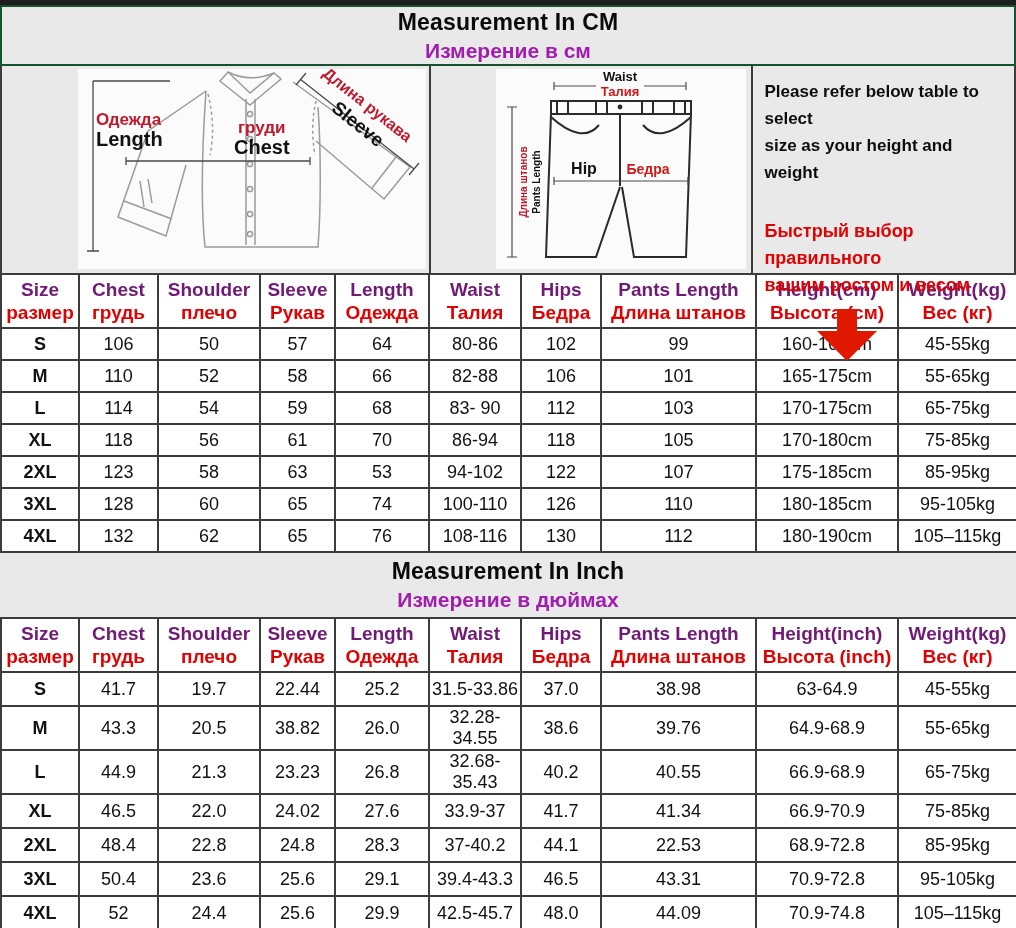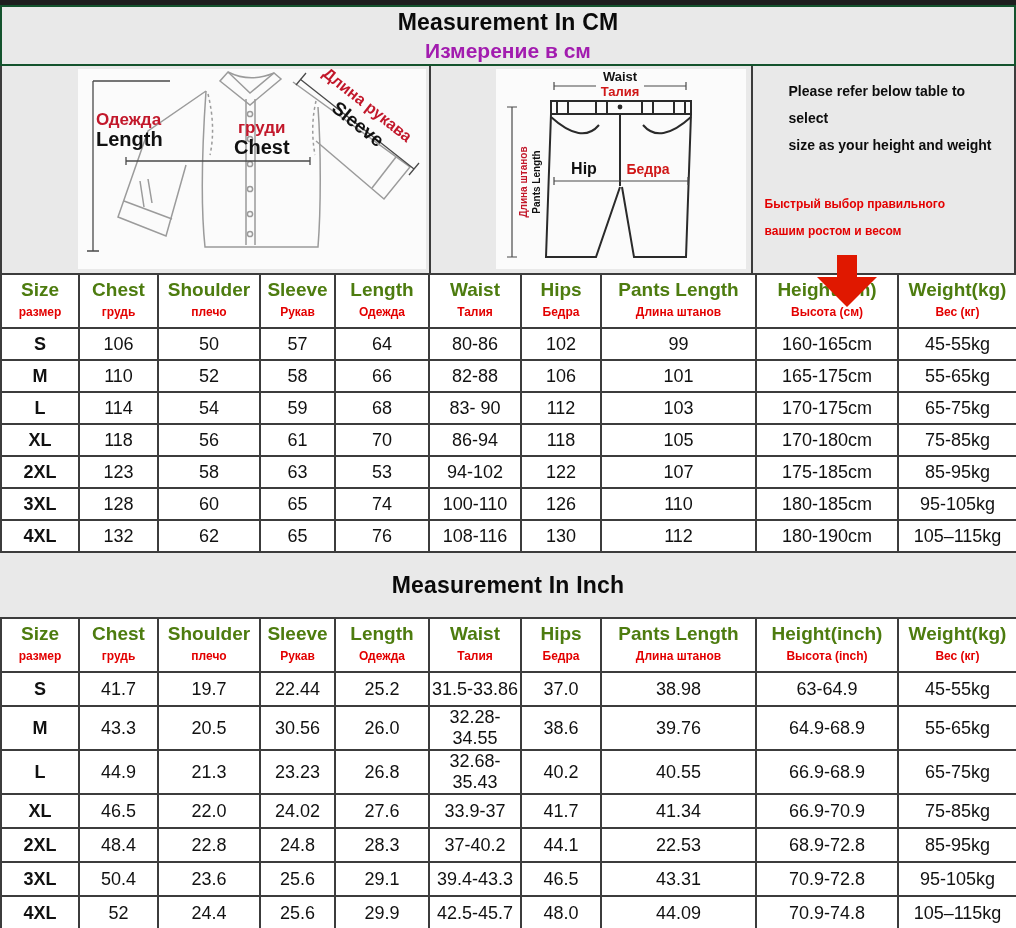--- a/index.html
+++ b/index.html
@@ -36,22 +36,22 @@
     background:#e9e9e9;
   }
   .dcell { box-sizing:border-box; position:relative; height:100%; }
   .shirt-cell { width:428px; }
   .pants-cell { width:322px; border-left:2px solid #3c3c3c; }
   .note-cell  { width:264px; border-left:2px solid #3c3c3c; padding:6px 10px 0 12px; }
   .imgbox { position:absolute; background:#fbfbfb; }
   .shirt-box { left:76px; top:3px; width:348px; height:200px; }
   .pants-box { left:65px; top:3px; width:250px; height:200px; }
 
-  .note-en { font-size:14px; font-weight:bold; color:#0d0d0d; line-height:27px; margin-top:6px;margin-left:24px; }
-  .note-ru { font-size:12px; font-weight:bold; color:#e30000; line-height:27px; margin-top:32px; }
+  .note-en { font-size:17px; font-weight:bold; color:#0d0d0d; line-height:27px; margin-top:6px; }
+  .note-ru { font-size:18px; font-weight:bold; color:#e30000; line-height:27px; margin-top:32px; }
   .down-arrow { margin-top:10px; margin-left:52px; width:60px; }
   .down-arrow .stem { width:20px; height:22px; background:#e01800; margin:0 auto; }
   .down-arrow .head {
     width:0; height:0;
     border-left:30px solid transparent;
     border-right:30px solid transparent;
     border-top:30px solid #e01800;
   }
 
   
@@ -72,22 +72,22 @@
   table.size-table col:nth-child(9){width:142px;}
   table.size-table col:nth-child(10){width:119px;}
   table.size-table th, table.size-table td {
     border:2px solid #3c3c3c;
     text-align:center;
     vertical-align:middle;
     padding:0;
     overflow:hidden;
   }
   table.size-table th { padding:3px 0; background:#ffffff; }
-  .h-en { font-size:19px; font-weight:bold; color:#4d7c0f; line-height:23px; }
-  .h-ru { font-size:12px; font-weight:bold; color:#e30000; line-height:23px; }
+  .h-en { font-size:19px; font-weight:bold; color:#701a75; line-height:23px; }
+  .h-ru { font-size:19px; font-weight:bold; color:#e30000; line-height:23px; }
   table.cm   tbody td { height:30px; font-size:18px; }
   table.inch tbody td { height:32px; font-size:18px; }
   td.size-col { font-weight:bold; font-size:18px; }
   td.small { font-size:14px; }
 
   
   svg text { font-family:"Liberation Sans", sans-serif; }
 </style>
 </head>
 <body>
@@ -342,20 +342,21 @@
           <td>130</td>
           <td>112</td>
           <td>180-190cm</td>
           <td>105–115kg</td>
         </tr>
       </tbody>
     </table>
 
   <div class="title-band no-border">
     <div class="t-en">Measurement In Inch</div>
+    <div class="t-ru">Измерение в дюймах</div>
   </div>
 
   <table class="size-table inch">
     <colgroup>
         <col>
         <col>
         <col>
         <col>
         <col>
         <col>
@@ -418,21 +419,21 @@
           <td class="small">31.5-33.86</td>
           <td>37.0</td>
           <td>38.98</td>
           <td>63-64.9</td>
           <td>45-55kg</td>
         </tr>
         <tr>
           <td class="size-col">M</td>
           <td>43.3</td>
           <td>20.5</td>
-          <td>30.56</td>
+          <td>38.82</td>
           <td>26.0</td>
           <td class="small">32.28-34.55</td>
           <td>38.6</td>
           <td>39.76</td>
           <td>64.9-68.9</td>
           <td>55-65kg</td>
         </tr>
         <tr>
           <td class="size-col">L</td>
           <td>44.9</td>

